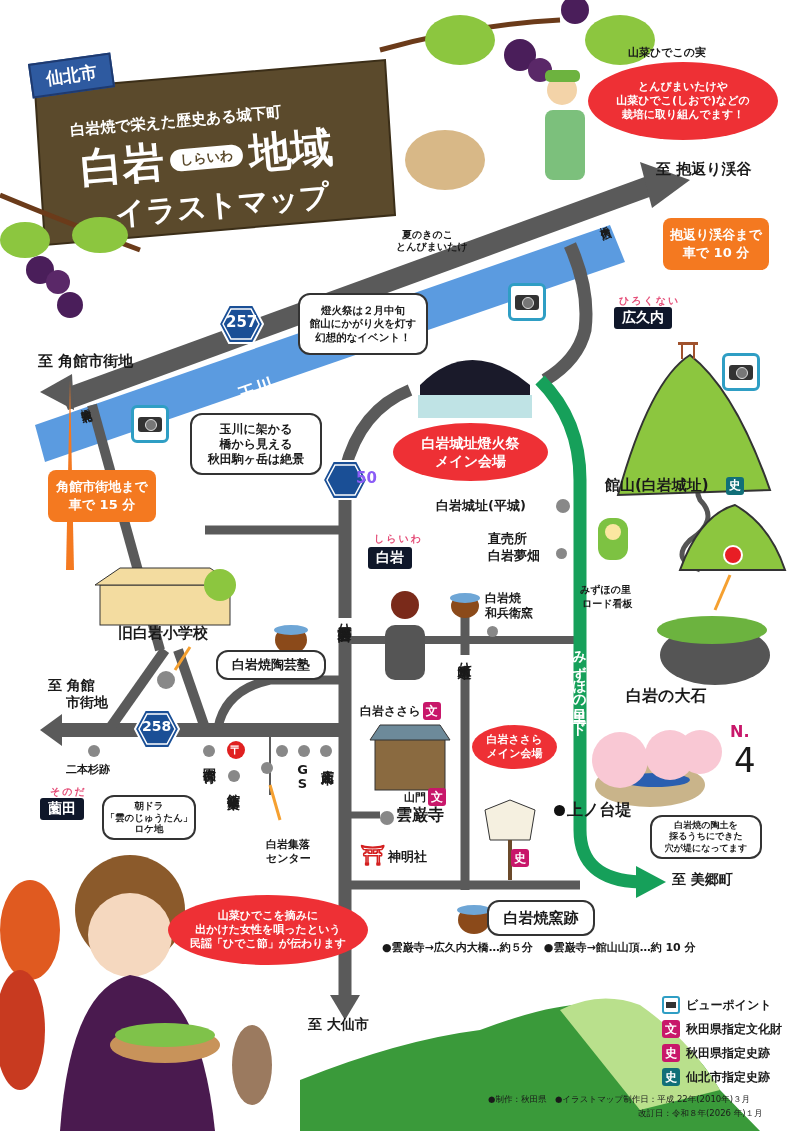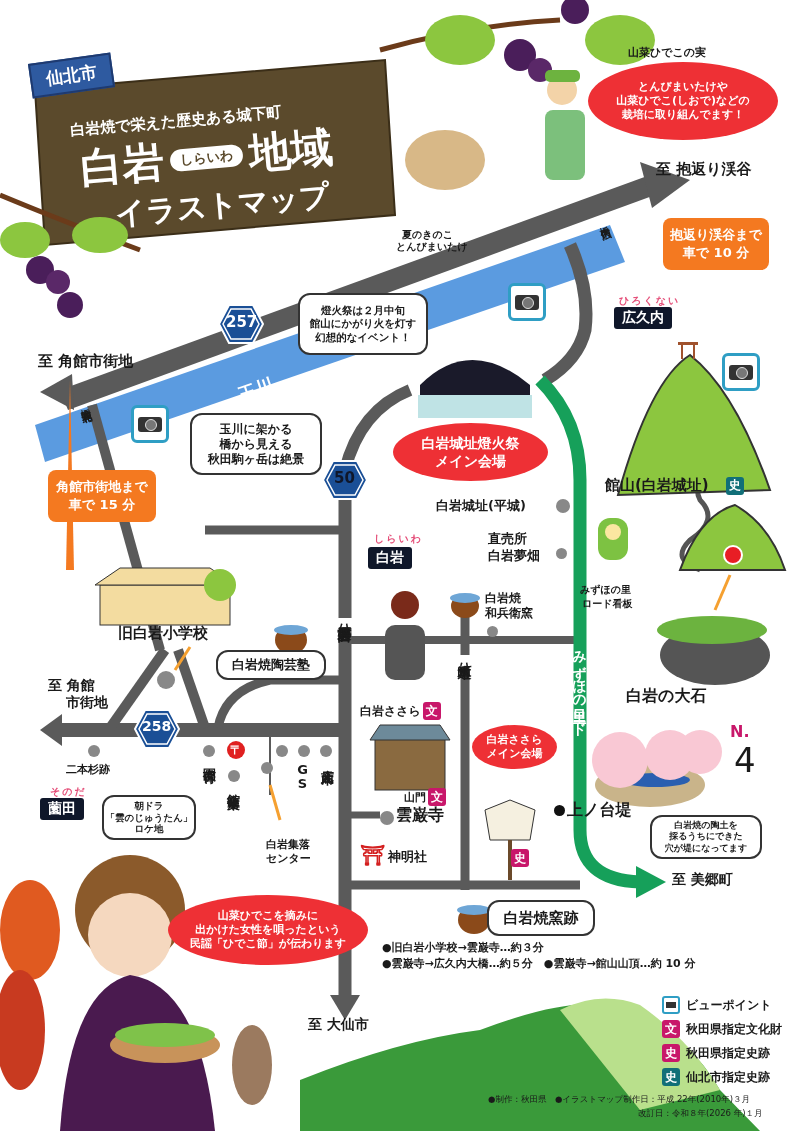--- a/index.html
+++ b/index.html
@@ -228,21 +228,21 @@
 <svg class="route-sign" style="left:218px;top:304px;" width="46" height="40" viewBox="0 0 46 40">
   <polygon points="11,1 35,1 45,20 35,39 11,39 1,20" fill="#1a4f96" stroke="#fff" stroke-width="2"></polygon>
   <polygon points="13,5 33,5 41,20 33,35 13,35 5,20" fill="none" stroke="#fff" stroke-width="1.5"></polygon>
 </svg>
 <div class="t" style="left:226px;top:313px;color:#fff;font-size:15px;">257</div>
 
 <svg class="route-sign" style="left:322px;top:460px;" width="46" height="40" viewBox="0 0 46 40">
   <polygon points="11,1 35,1 45,20 35,39 11,39 1,20" fill="#1a4f96" stroke="#fff" stroke-width="2"></polygon>
   <polygon points="13,5 33,5 41,20 33,35 13,35 5,20" fill="none" stroke="#fff" stroke-width="1.5"></polygon>
 </svg>
-<div class="t" style="left:334px;top:469px;color:#0f172a;font-size:15px;">50</div>
+<div class="t" style="left:356px;top:469px;color:#8b5cf6;font-size:15px;">50</div>
 
 <svg class="route-sign" style="left:134px;top:709px;" width="46" height="40" viewBox="0 0 46 40">
   <polygon points="11,1 35,1 45,20 35,39 11,39 1,20" fill="#1a4f96" stroke="#fff" stroke-width="2"></polygon>
   <polygon points="13,5 33,5 41,20 33,35 13,35 5,20" fill="none" stroke="#fff" stroke-width="1.5"></polygon>
 </svg>
 <div class="t" style="left:142px;top:718px;color:#fff;font-size:14px;">258</div>
 
 <div class="t" style="left:238px;top:378px;color:#fff;font-size:18px;transform:rotate(-19deg);">玉川</div>
 <div class="t vt" style="left:594px;top:222px;font-size:10px;transform:rotate(-20deg);">広久内橋</div>
 <div class="t vt" style="left:76px;top:405px;font-size:10px;transform:rotate(-15deg);">北花園大橋</div>
@@ -340,21 +340,20 @@
 <div class="dot" style="left:320px;top:745px;width:12px;height:12px;"></div>
 <div class="t vt" style="left:318px;top:762px;font-size:13px;">木元商店</div>
 
 <div class="t" style="left:266px;top:837px;font-size:11px;">白岩集落</div>
 <div class="t" style="left:266px;top:851px;font-size:11px;">センター</div>
 
 <div class="t" style="left:730px;top:722px;color:#c8176a;font-size:16px;">N.</div>
 <div class="t" style="left:734px;top:740px;font-size:34px;font-weight:normal;">4</div>
 
 <div class="abs" style="left:382px;top:940px;font-size:11px;font-weight:bold;line-height:1.45;">
-  <div>●旧白岩小学校→雲巌寺…約３分</div>
   <div>●雲巌寺→広久内大橋…約５分　●雲巌寺→館山山頂…約 10 分</div>
 </div>
 
 <div class="abs" style="left:662px;top:996px;">
   <div class="legend-row">
     <span style="display:inline-flex;width:18px;height:18px;border:2px solid #2f9ec4;border-radius:3px;align-items:center;justify-content:center;">
         <span style="width:10px;height:6px;background:#333;display:block;"></span>
       </span>
     <span>ビューポイント</span>
   </div>

